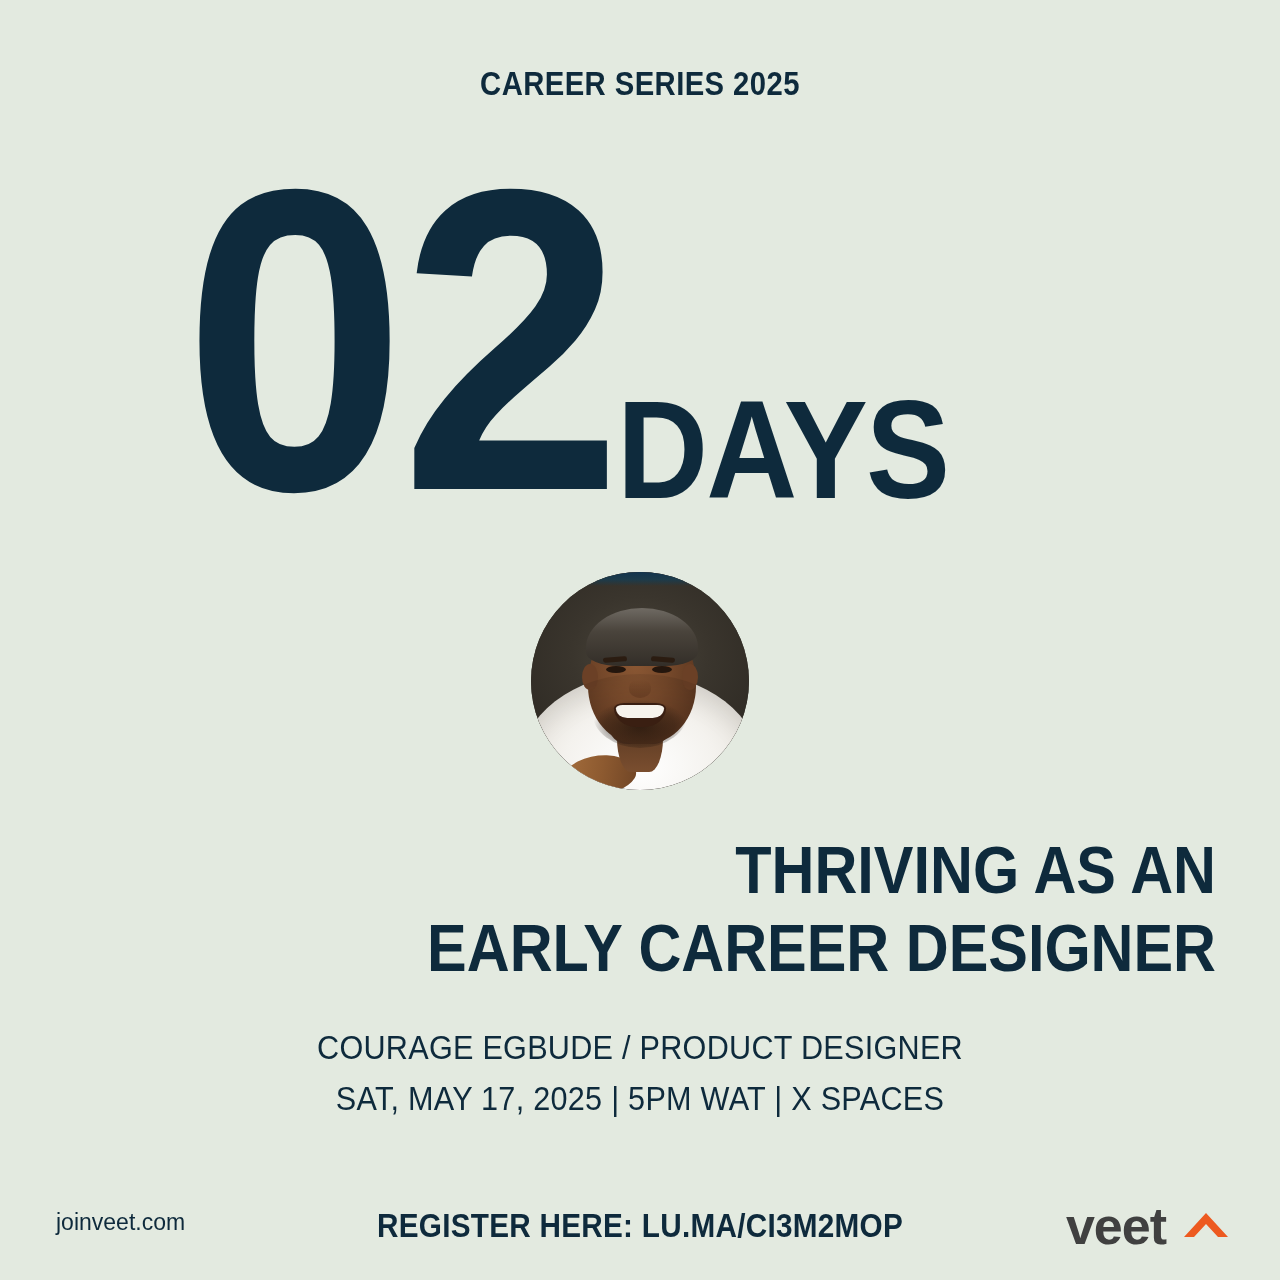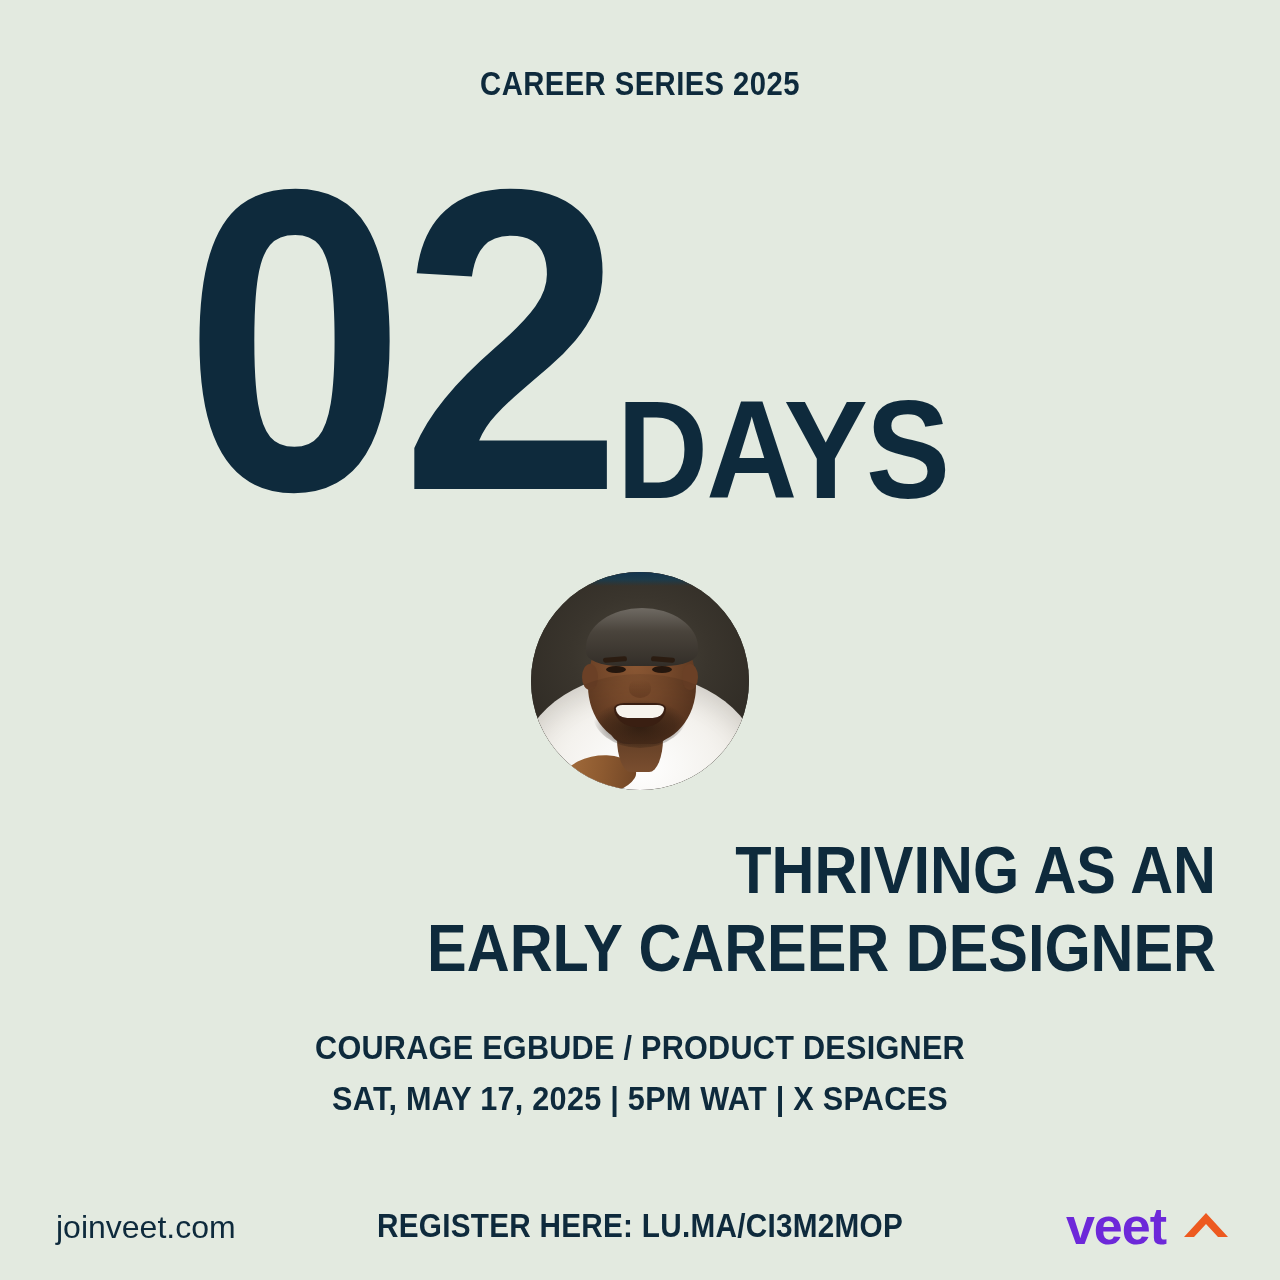--- a/index.html
+++ b/index.html
@@ -233,37 +233,37 @@
     transform:scaleX(0.90);
   }
 
   
   .meta {
     position:absolute;
     top:1022px; left:0; width:1280px;
     text-align:center;
     color:#0e2a3c;
     font-family:"Liberation Sans", sans-serif;
-    font-weight:bold;
+    font-weight:normal;
   }
   .meta-line {
     display:block;
     font-size:34px;
     line-height:1.5;
     letter-spacing:0.3px;
     transform:scaleX(0.90);
   }
 
   
   .footer-site {
     position:absolute;
     left:56px; top:1209px;
     font-family:"Liberation Sans", sans-serif;
     font-weight:normal;
-    font-size:32px;
+    font-size:23px;
     color:#0e2a3c;
     letter-spacing:0px;
   }
   .footer-register {
     position:absolute;
     top:1207px; left:0; width:1280px;
     text-align:center;
     font-family:"Liberation Sans", sans-serif;
     font-weight:bold;
     font-size:33px;
@@ -276,21 +276,21 @@
     right:48px; top:1200px;
     display:flex;
     align-items:center;
     gap:14px;
   }
   .brand-word {
     font-family:"Liberation Sans", sans-serif;
     font-weight:bold;
     font-size:52px;
     line-height:1;
-    color:#6d28d9;
+    color:#404040;
     letter-spacing:-1px;
     margin-left:8px;
   }
   .brand-mark { display:block; }
 </style>
 </head>
 <body>
 
 <div class="poster">
 

